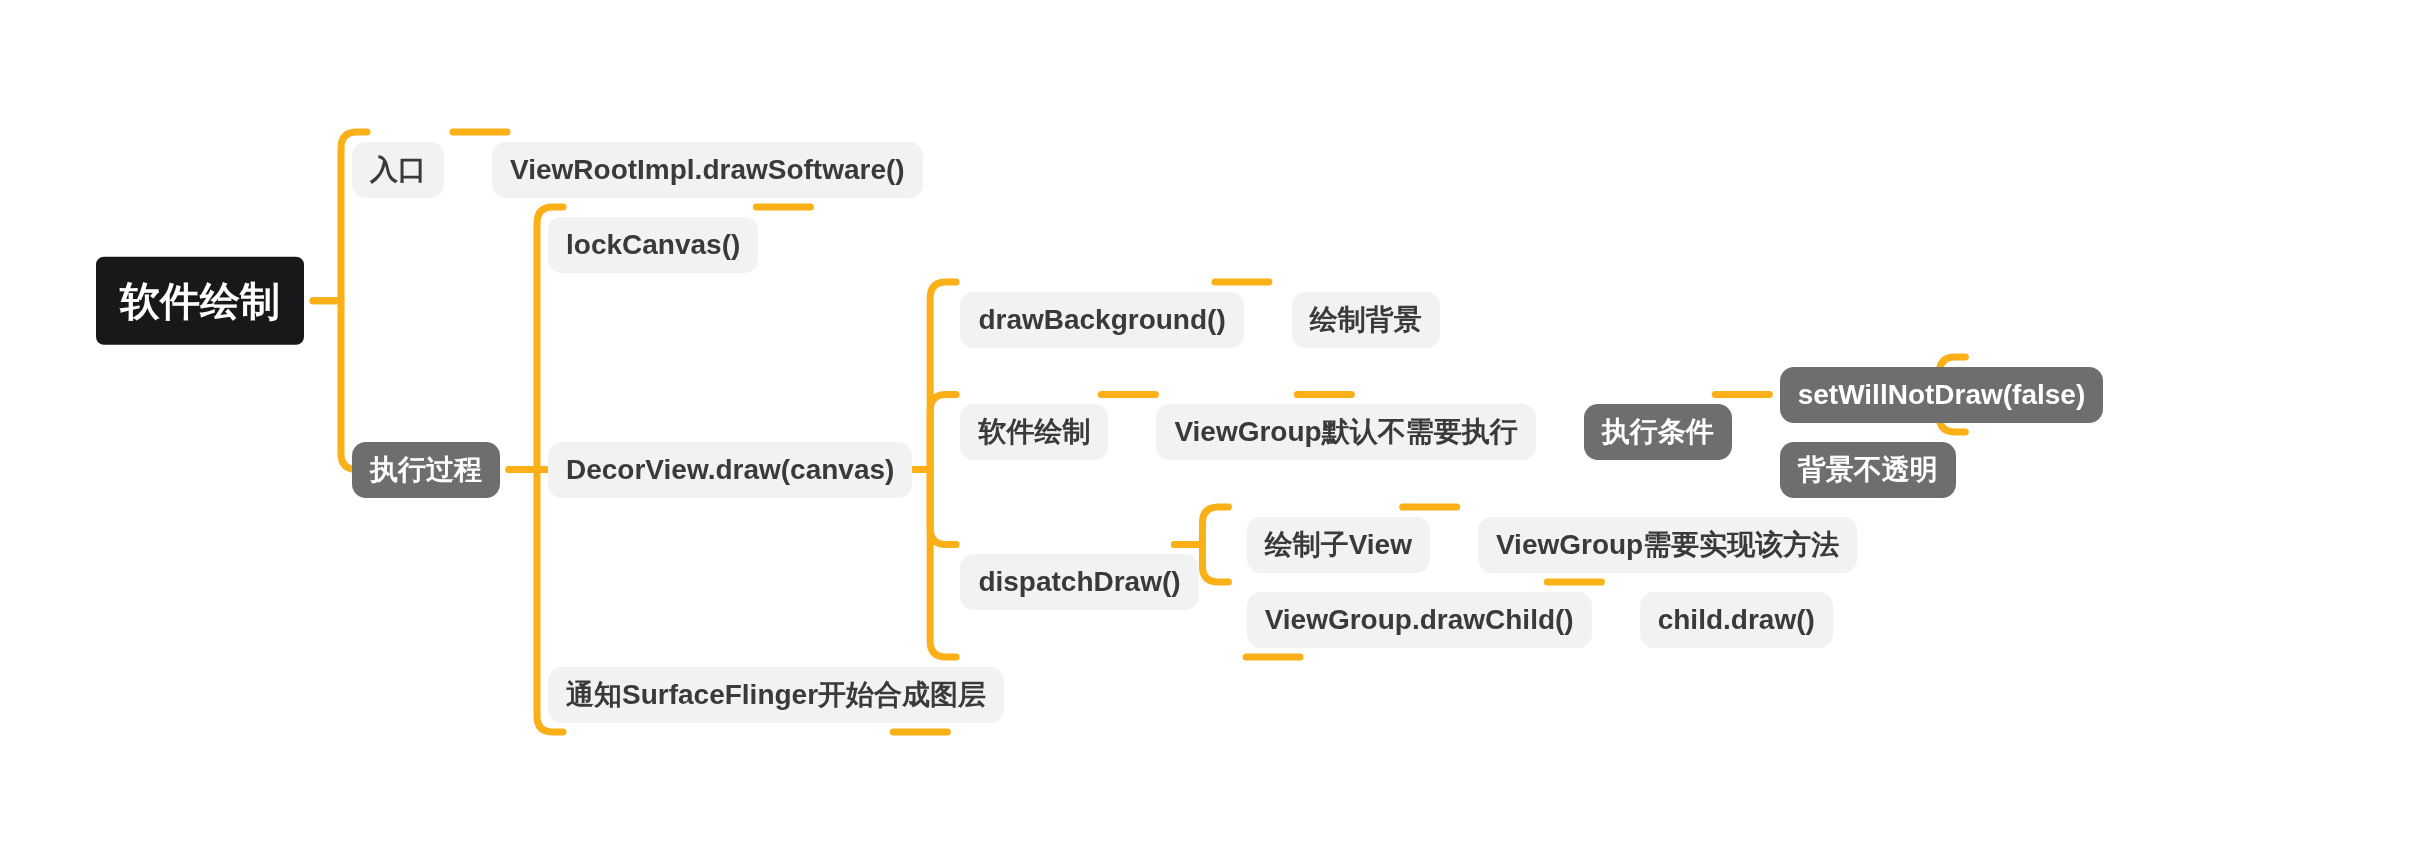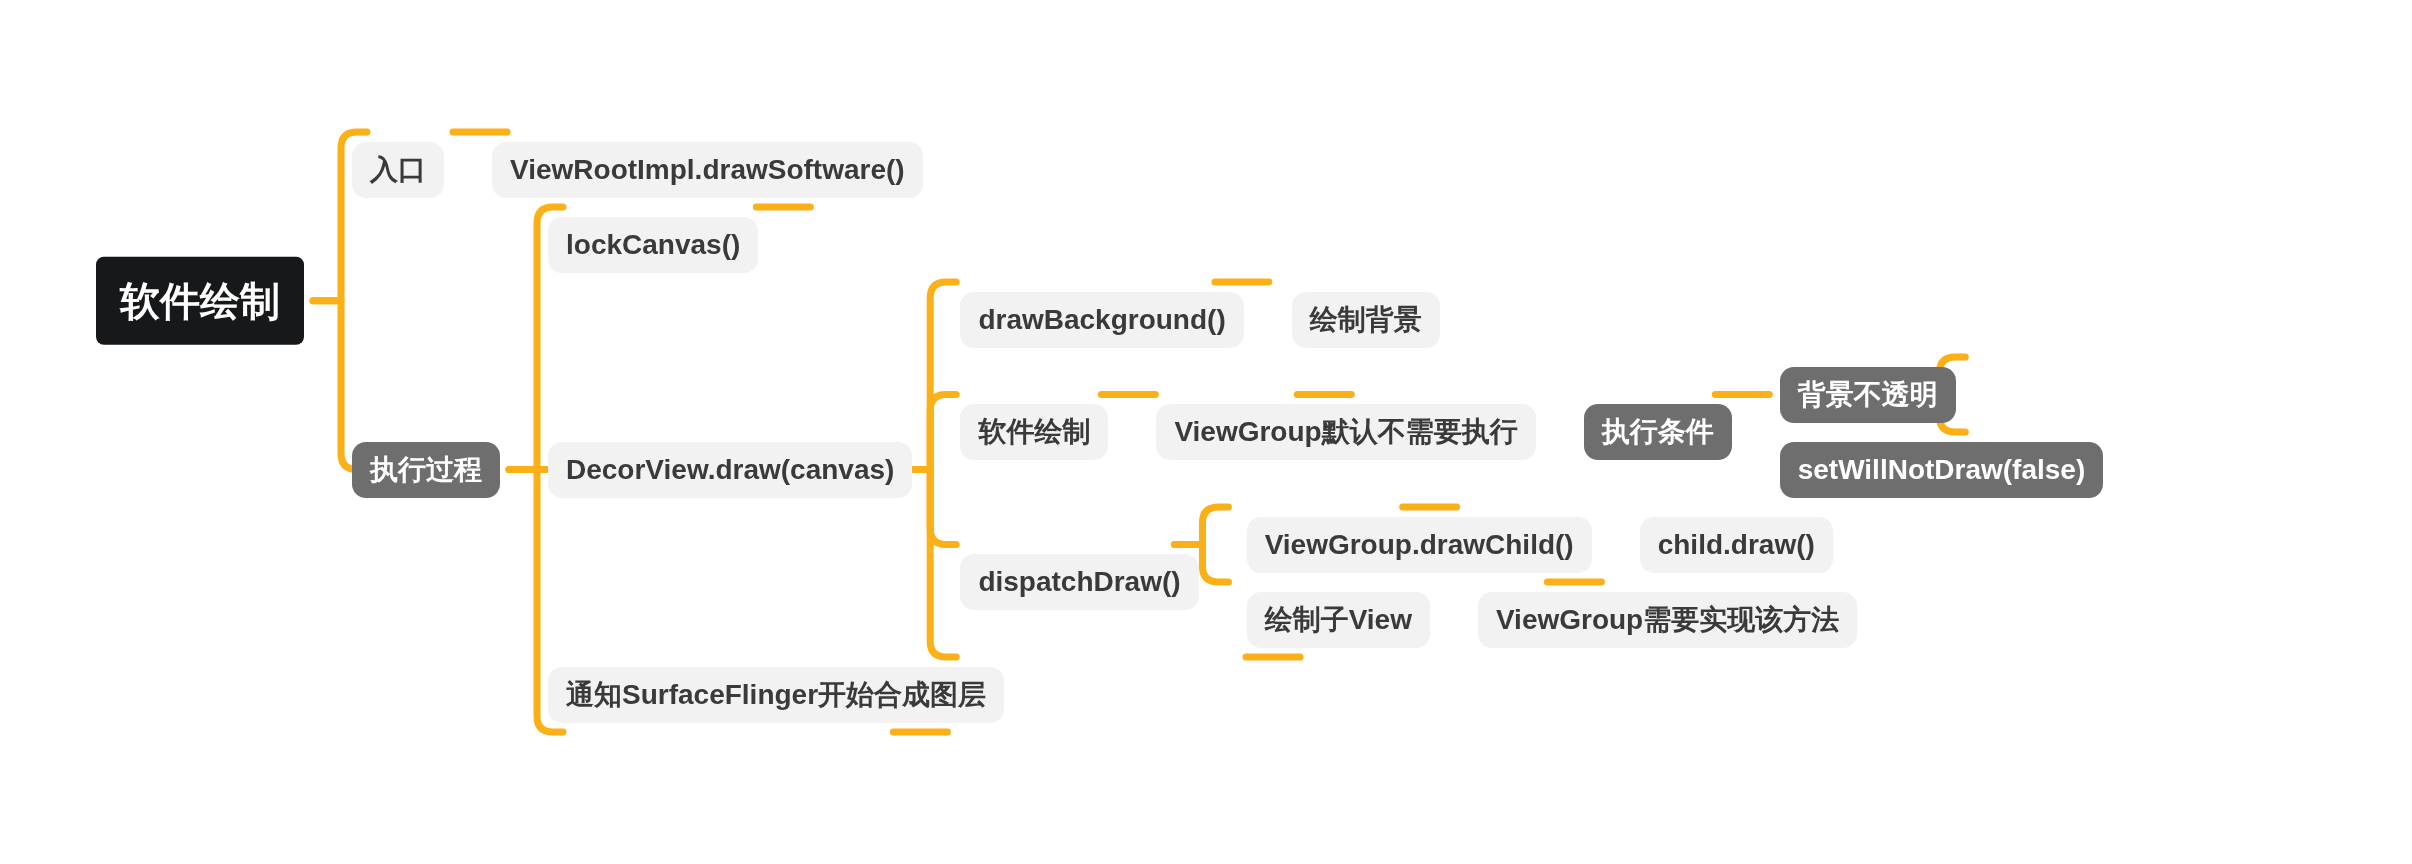--- a/index.html
+++ b/index.html
@@ -141,49 +141,49 @@
                       <div class="subtree">
                         <div class="node light">软件绘制</div>
                         <div class="children">
                           <div class="subtree">
                             <div class="node light">ViewGroup默认不需要执行</div>
                             <div class="children">
                               <div class="subtree">
                                 <div class="node dark">执行条件</div>
                                 <div class="children">
                                   <div class="subtree">
-                                    <div class="node dark">背景不透明</div>
+                                    <div class="node dark">setWillNotDraw(false)</div>
                                   </div>
                                   <div class="subtree">
-                                    <div class="node dark">setWillNotDraw(false)</div>
+                                    <div class="node dark">背景不透明</div>
                                   </div>
                                 </div>
                               </div>
                             </div>
                           </div>
                         </div>
                       </div>
                     </div>
                   </div>
                   <div class="subtree">
                     <div class="node light">dispatchDraw()</div>
                     <div class="children">
                       <div class="subtree">
+                        <div class="node light">绘制子View</div>
+                        <div class="children">
+                          <div class="subtree">
+                            <div class="node light">ViewGroup需要实现该方法</div>
+                          </div>
+                        </div>
+                      </div>
+                      <div class="subtree">
                         <div class="node light">ViewGroup.drawChild()</div>
                         <div class="children">
                           <div class="subtree">
                             <div class="node light">child.draw()</div>
-                          </div>
-                        </div>
-                      </div>
-                      <div class="subtree">
-                        <div class="node light">绘制子View</div>
-                        <div class="children">
-                          <div class="subtree">
-                            <div class="node light">ViewGroup需要实现该方法</div>
                           </div>
                         </div>
                       </div>
                     </div>
                   </div>
                 </div>
               </div>
               <div class="subtree">
                 <div class="children">
                   <div class="subtree">

